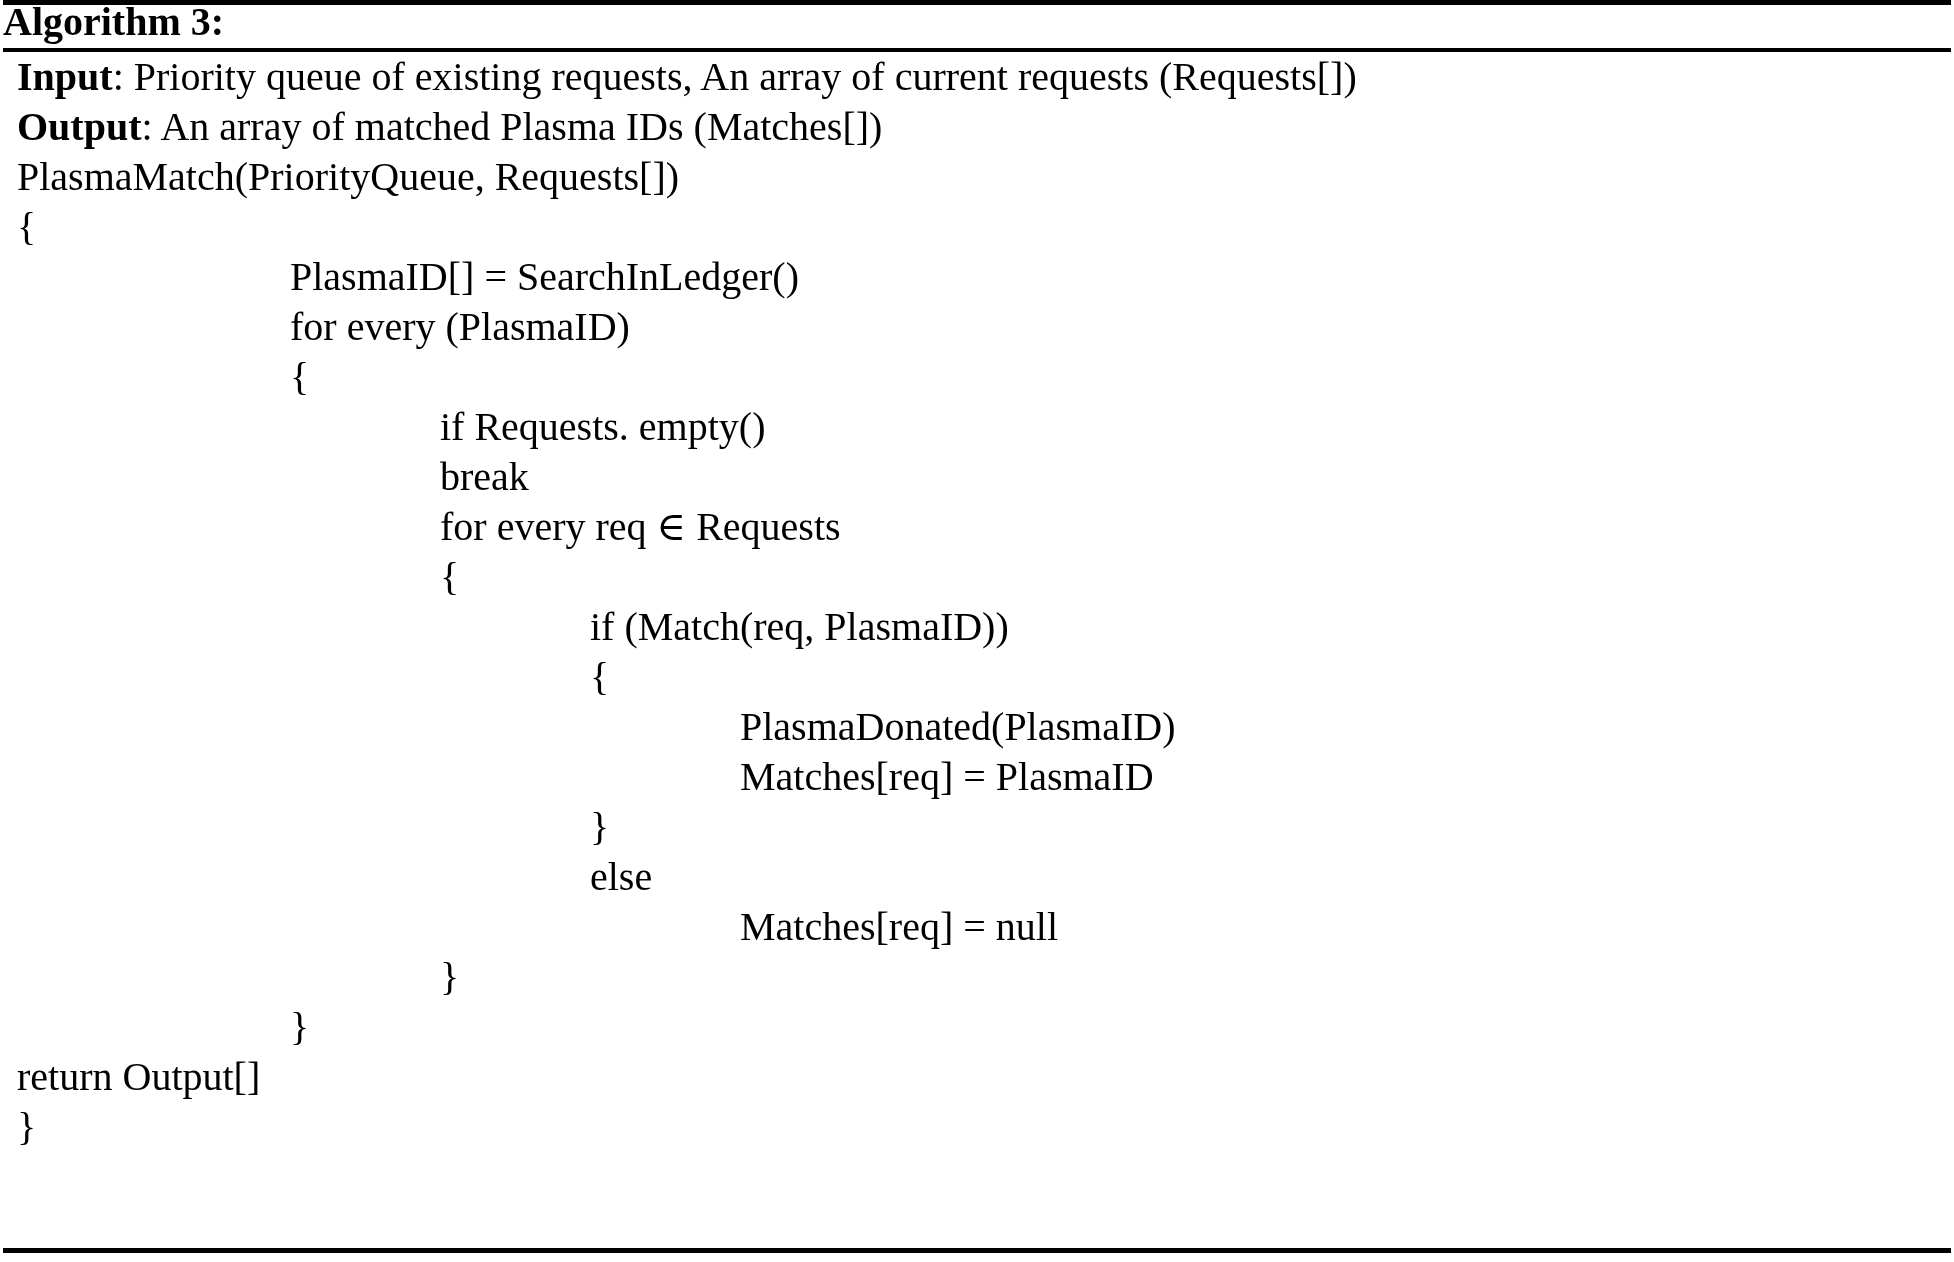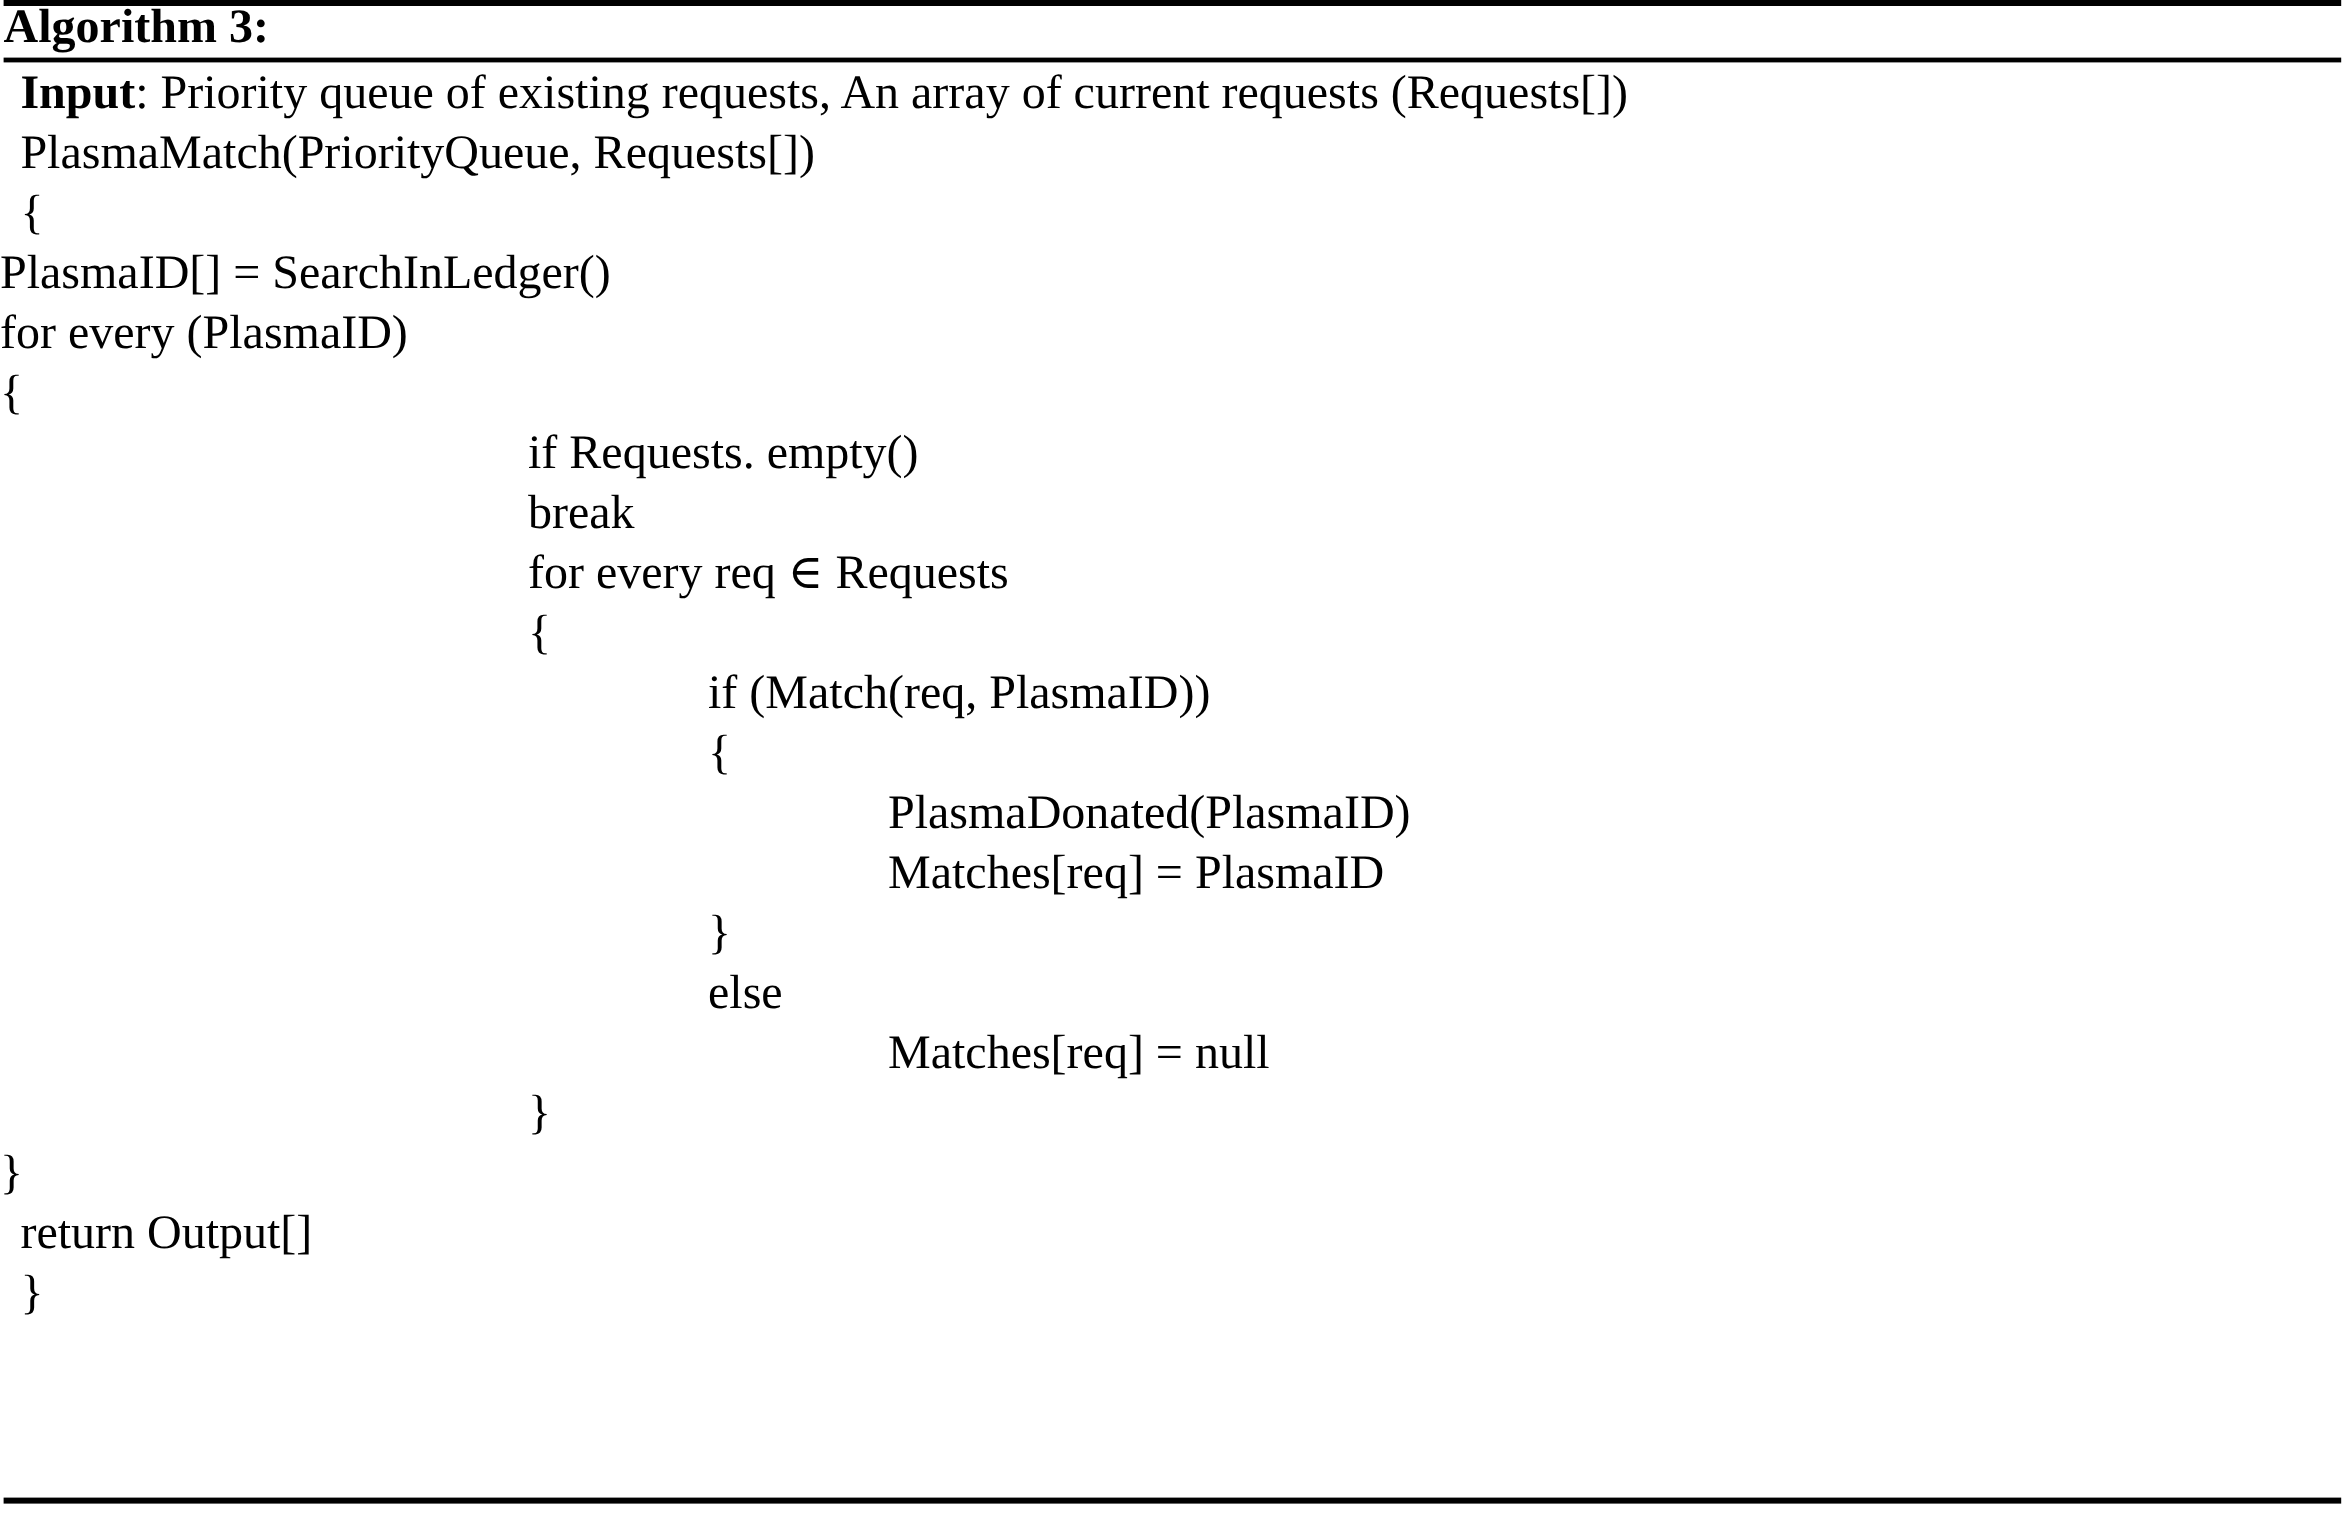--- a/index.html
+++ b/index.html
@@ -54,40 +54,41 @@
   }
   .code-line .lbl {
     display: inline-block;
     white-space: pre;
   }
   .code-line .kw {
     font-weight: bold;
   }
   
   .ind-0 { padding-left: 17px; }
-  .ind-1 { }
+  .ind-1 { padding-left: 290px; }
   .ind-2 { padding-left: 440px; }
   .ind-3 { padding-left: 590px; }
   .ind-4 { padding-left: 740px; }
 </style>
 </head>
 <body>
 
 <div id="algorithm-box">
 
   <div class="rule rule-top"></div>
 
   <div class="algo-title">Algorithm 3:</div>
 
   <div class="rule rule-header"></div>
 
   <div class="code-area">
 
     <div class="code-line ind-0"><span class="lbl kw">Input</span><span class="lbl">: Priority queue of existing requests, An array of current requests (Requests[])</span></div>
 
+    <div class="code-line ind-0"><span class="lbl kw">Output</span><span class="lbl">: An array of matched Plasma IDs (Matches[])</span></div>
 
     <div class="code-line ind-0"><span class="lbl">PlasmaMatch(PriorityQueue, Requests[])</span></div>
     <div class="code-line ind-0"><span class="lbl">{</span></div>
     <div class="code-line ind-1"><span class="lbl">PlasmaID[] = SearchInLedger()</span></div>
     <div class="code-line ind-1"><span class="lbl">for every (PlasmaID)</span></div>
     <div class="code-line ind-1"><span class="lbl">{</span></div>
     <div class="code-line ind-2"><span class="lbl">if Requests. empty()</span></div>
     <div class="code-line ind-2"><span class="lbl">break</span></div>
     <div class="code-line ind-2"><span class="lbl">for every req ∈ Requests</span></div>
     <div class="code-line ind-2"><span class="lbl">{</span></div>

